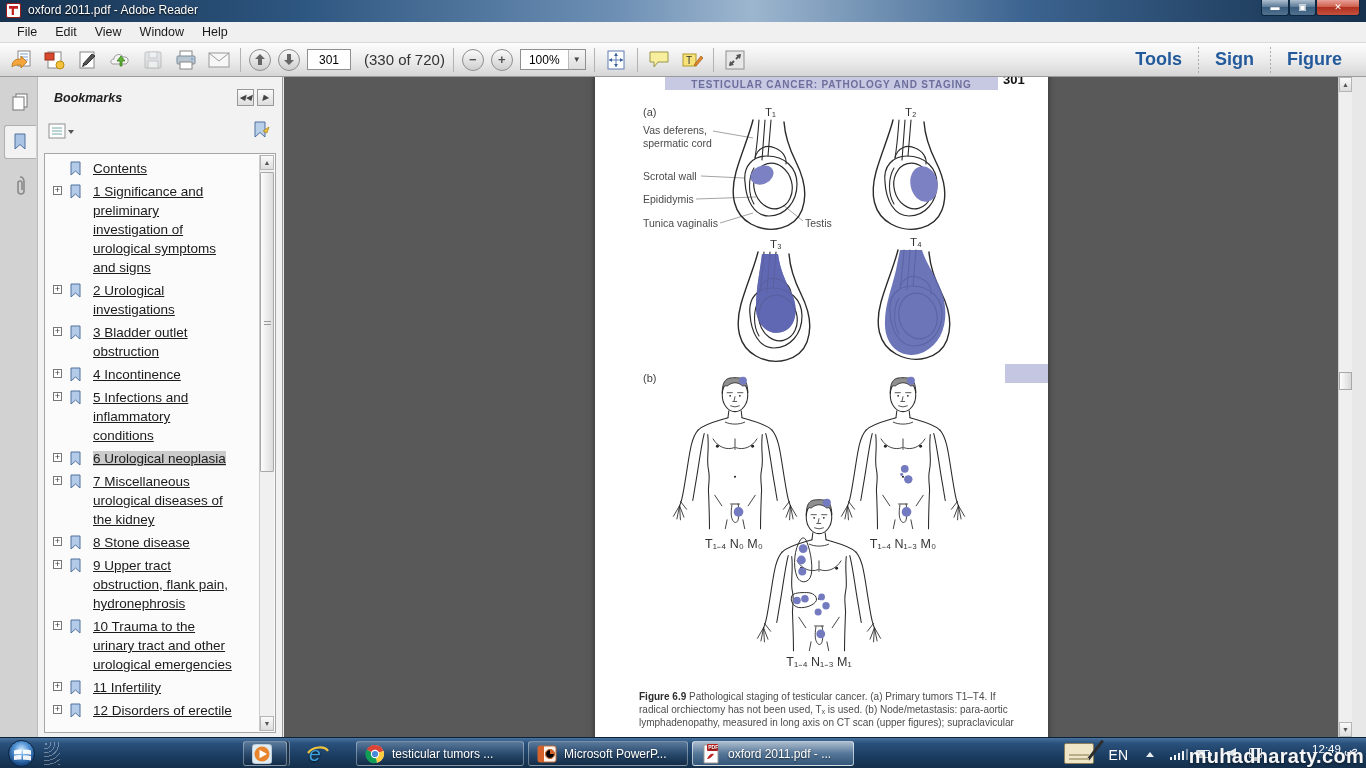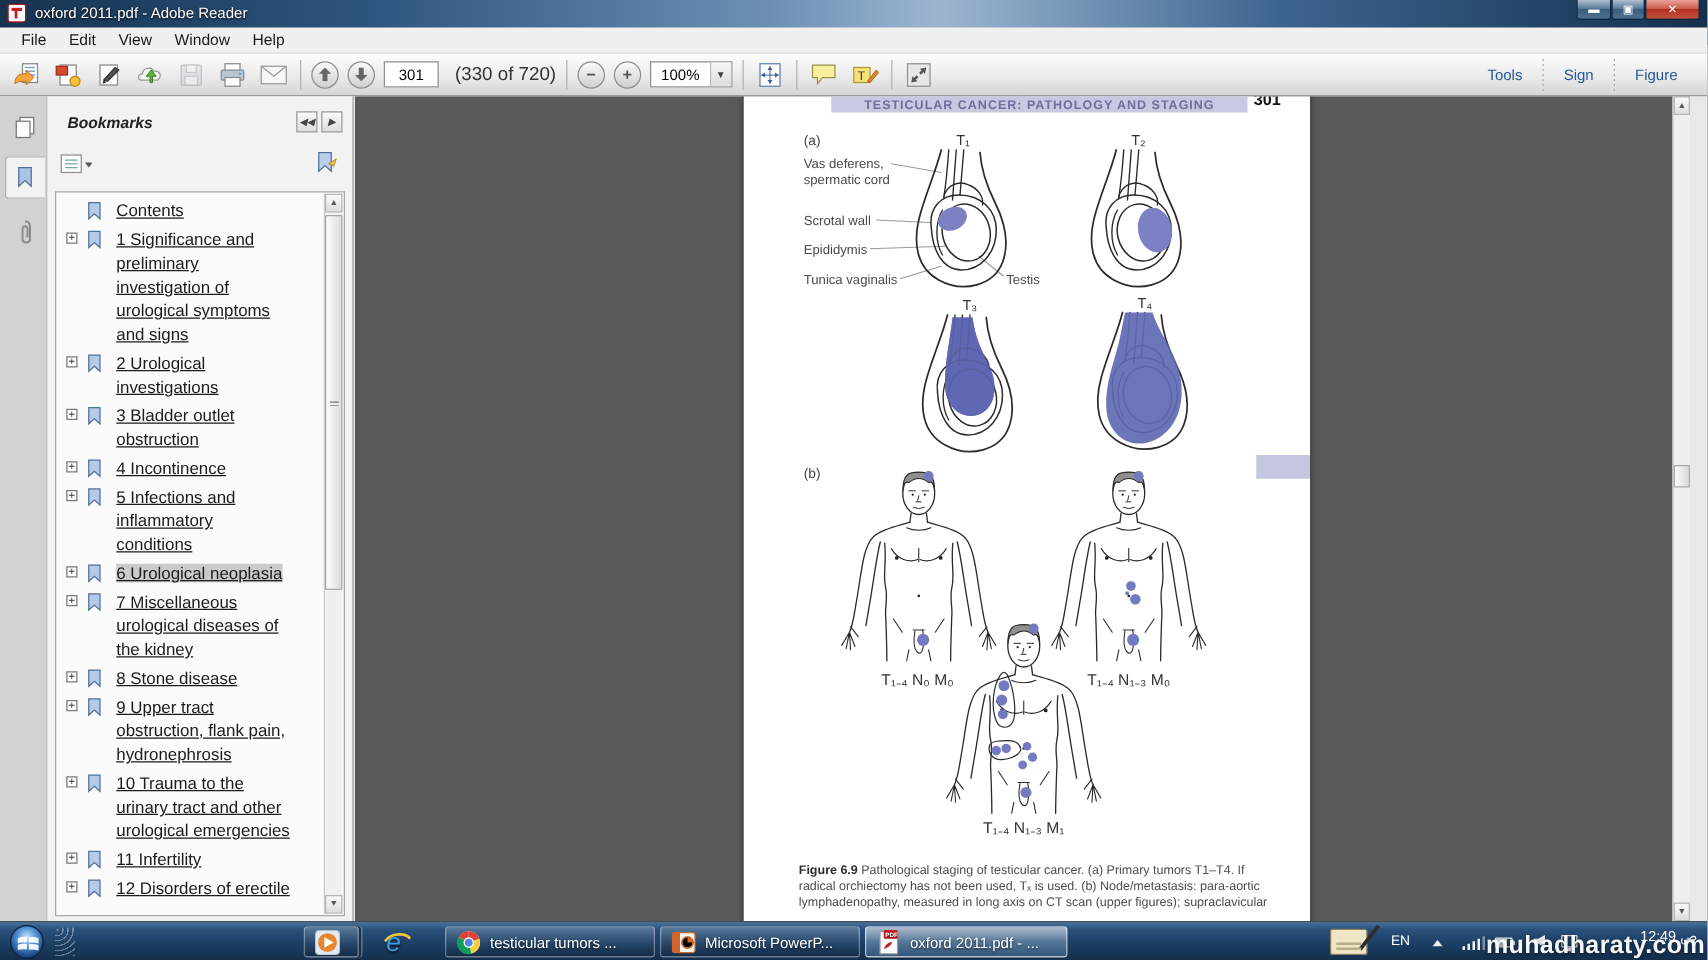--- a/index.html
+++ b/index.html
@@ -44,21 +44,21 @@
   .pagebox { width:44px; height:21px; background:#fff; border:1px solid #8f8f8f;
     font-size:12px; text-align:center; font-family:"Liberation Sans",sans-serif; }
   .pageinfo { font-size:15px; color:#333; margin-left:6px; white-space:nowrap; }
   .zoombox { display:flex; align-items:center; height:21px; background:#fff;
     border:1px solid #8f8f8f; }
   .zoombox .zval { font-size:12px; padding:0 8px; }
   .zoombox .zdrop { width:17px; height:100%; border-left:1px solid #bbb;
     background:linear-gradient(#f6f6f6,#ddd); font-size:8px; color:#444;
     display:flex; align-items:center; justify-content:center; }
   .tb-right { margin-left:auto; display:flex; align-items:center; height:100%; }
-  .tb-right .txtbtn { color:#235a9b; font-size:12px; font-weight:normal; padding:0 16px; }
+  .tb-right .txtbtn { color:#235a9b; font-size:18px; font-weight:bold; padding:0 16px; }
   .tb-right .dotsep { width:1px; height:26px;
     background:repeating-linear-gradient(#aaa 0 2px, transparent 2px 4px); }
 
   
   .main { position:absolute; left:0; top:77px; width:1366px; height:660px; overflow:hidden; }
 
   .navstrip { position:absolute; left:0; top:0; width:38px; height:100%; background:#d2d2d2;
     border-right:1px solid #bdbdbd; }
   .navtab { position:absolute; left:4px; width:32px; height:34px; display:flex;
     align-items:center; justify-content:center; }
@@ -126,21 +126,21 @@
     border-color:rgba(255,255,255,.6); }
   .tbtn.stacked { box-shadow:2px 0 0 rgba(10,30,50,.8), 3px 0 0 rgba(255,255,255,.35); }
   .tbtn.plain { border:none; background:none; }
   .ticon { width:20px; height:20px; flex:0 0 auto; position:relative; }
   .tray-pen { position:absolute; right:272px; top:5px; width:30px; height:21px; background:#efe6c8;
     border:1px solid #8c805c; border-radius:2px; }
   .tray-pen::after { content:""; position:absolute; left:4px; top:10px; width:20px; height:2px;
     background:#b9ad8a; box-shadow:0 4px 0 #b9ad8a; }
   .tray-pen::before { content:""; position:absolute; right:-3px; top:-6px; width:2.5px; height:24px;
     background:#2d2d2d; transform:rotate(38deg); }
-  .tray-en { position:absolute; right:238px; top:9px; color:#fff; font-size:11px; }
+  .tray-en { position:absolute; right:238px; top:9px; color:#fff; font-size:14px; }
   .tray-caret { position:absolute; right:212px; top:14px; width:0; height:0;
     border-left:4.5px solid transparent; border-right:4.5px solid transparent; border-bottom:5px solid #e9eef3; }
   .bars { position:absolute; right:178px; top:11px; display:flex; align-items:flex-end; gap:1.5px; }
   .bars i { display:block; width:2.5px; background:#f2f5f8; }
   .batt { position:absolute; right:156px; top:12px; width:14px; height:8px; border:1px solid #e9eef3;
     border-radius:1px; background:linear-gradient(90deg,#dfe7ee 70%, transparent 70%); }
   .batt::after { content:""; position:absolute; right:-3px; top:1.5px; width:2px; height:3px; background:#e9eef3; }
   .vol { position:absolute; right:130px; top:10px; width:9px; height:10px; background:#e9eef3;
     clip-path:polygon(0 30%,40% 30%,100% 0,100% 100%,40% 70%,0 70%); }
   .net { position:absolute; right:104px; top:10px; width:13px; height:10px; border:1.5px solid #e9eef3;

